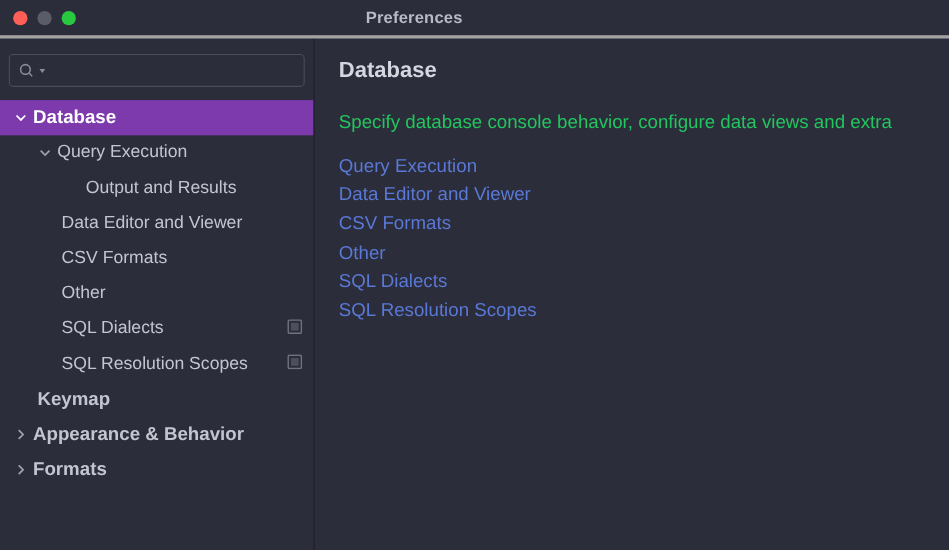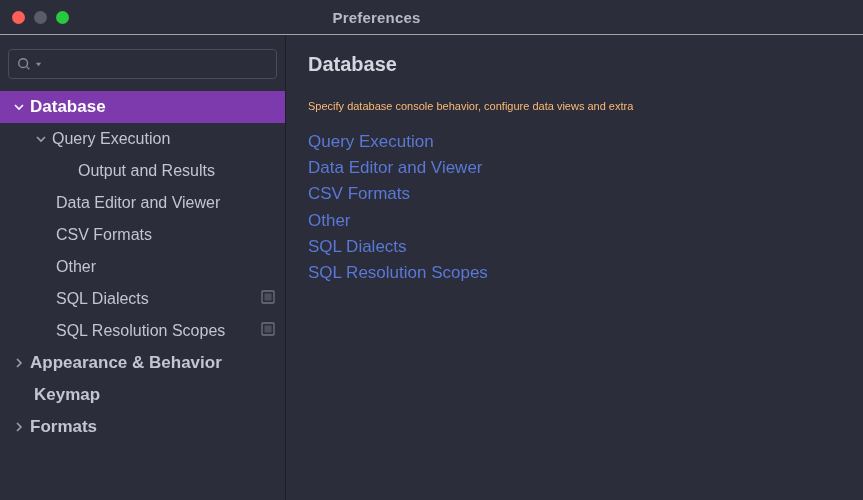--- a/index.html
+++ b/index.html
@@ -10,21 +10,21 @@
       width: 863px;
       height: 500px;
       overflow: hidden;
     }
     .titlebar {
       height: 35px;
       display: flex;
       align-items: center;
       padding: 0 12px;
       position: relative;
-      border-bottom: 1px solid #a3a3a3;
+      border-bottom: 3px solid #a3a3a3;
     }
     .traffic-lights {
       display: flex;
       gap: 9px;
       position: absolute;
       left: 12px;
     }
     .traffic-light {
       width: 13px;
       height: 13px;
@@ -114,22 +114,22 @@
       padding: 18px 0 0 22px;
       overflow: hidden;
     }
     .main-title {
       font-size: 20px;
       font-weight: 600;
       color: #d5d7e0;
       margin-bottom: 22px;
     }
     .main-desc {
-      font-size: 11px;
-      color: #fdba74;
+      font-size: 17px;
+      color: #22c55e;
       line-height: 1.5;
       margin-bottom: 14px;
       white-space: nowrap;
     }
     .links {
       display: flex;
       flex-direction: column;
     }
     .link {
       color: #5a78d6;
@@ -200,30 +200,30 @@
               <rect x="3.5" y="3.5" width="7" height="7" fill="#9ea0ae" opacity="0.5"></rect>
             </svg></span>
         </div>
         <div class="tree-row pad-no-chev-1">
           <span class="tree-label">SQL Resolution Scopes</span>
           <span><svg class="badge" viewBox="0 0 14 14">
               <rect x="1" y="1" width="12" height="12" rx="1" stroke="#9ea0ae" stroke-width="1.3" fill="none"></rect>
               <rect x="3.5" y="3.5" width="7" height="7" fill="#9ea0ae" opacity="0.5"></rect>
             </svg></span>
         </div>
-        <div class="tree-row bold top pad0">
-          <span class="chev">
-            <svg width="10" height="10" viewBox="0 0 10 10">
-              <path d="M3 1 L7 5 L3 9" stroke="#9ea0ae" stroke-width="1.6" fill="none"></path>
-            </svg>
-          </span>
-          <span class="tree-label">Appearance &amp; Behavior</span>
-        </div>
         <div class="tree-row bold top pad-no-chev-0">
           <span class="tree-label">Keymap</span>
+        </div>
+        <div class="tree-row bold top pad0">
+          <span class="chev">
+            <svg width="10" height="10" viewBox="0 0 10 10">
+              <path d="M3 1 L7 5 L3 9" stroke="#9ea0ae" stroke-width="1.6" fill="none"></path>
+            </svg>
+          </span>
+          <span class="tree-label">Appearance &amp; Behavior</span>
         </div>
         <div class="tree-row bold top pad0">
           <span class="chev">
             <svg width="10" height="10" viewBox="0 0 10 10">
               <path d="M3 1 L7 5 L3 9" stroke="#9ea0ae" stroke-width="1.6" fill="none"></path>
             </svg>
           </span>
           <span class="tree-label">Formats</span>
         </div>
       </div>

